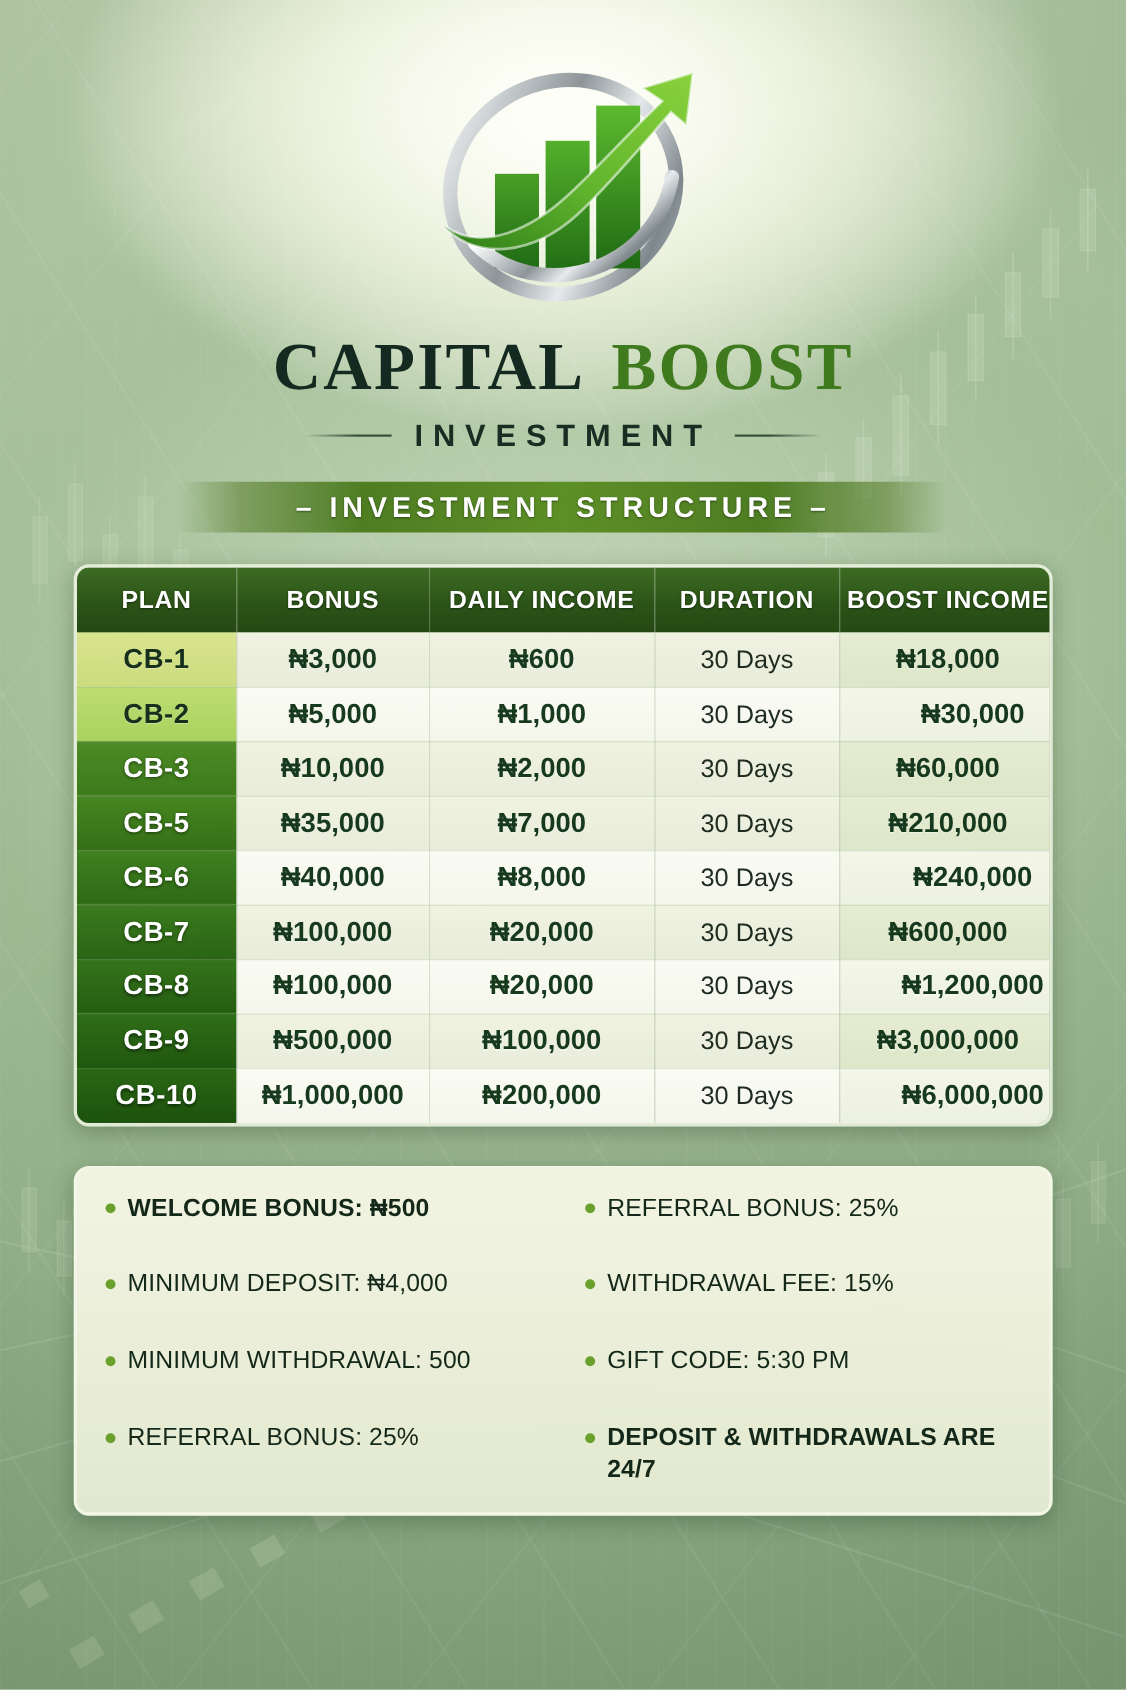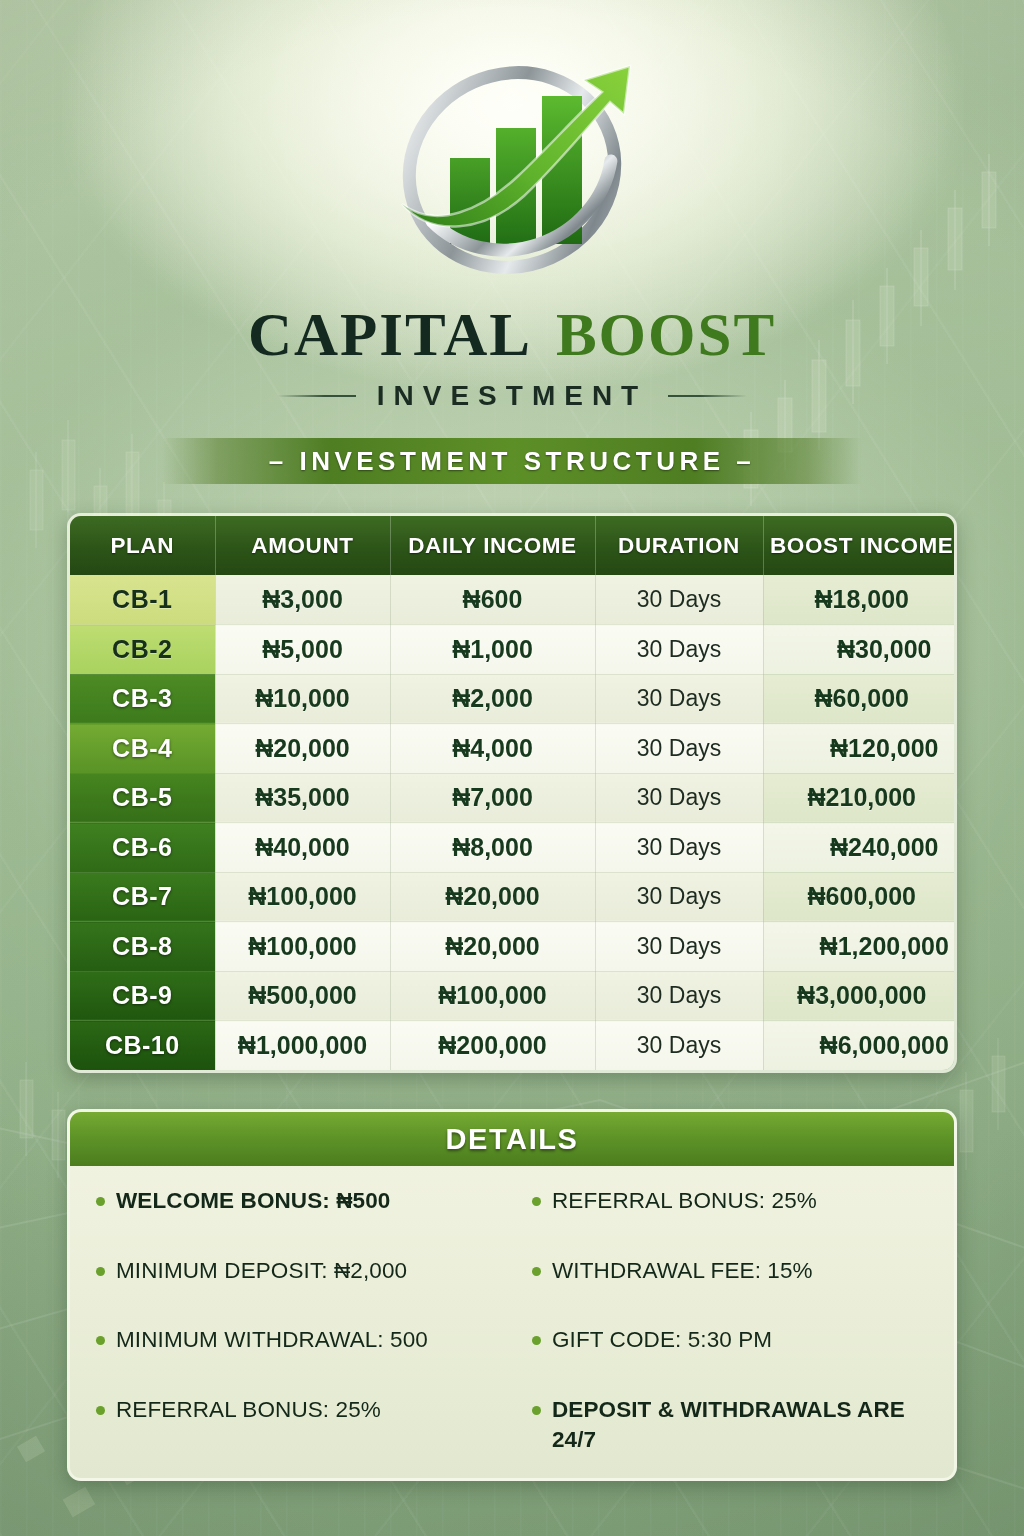--- a/index.html
+++ b/index.html
@@ -336,21 +336,21 @@
       <colgroup>
         <col style="width:145px">
           <col style="width:175px">
           <col style="width:205px">
           <col style="width:168px">
           <col style="width:197px">
       </colgroup>
       <thead>
         <tr>
           <th>PLAN</th>
-          <th>AMOUNT</th>
+          <th>BONUS</th>
           <th>DAILY INCOME</th>
           <th>DURATION</th>
           <th>BOOST INCOME</th>
         </tr>
       </thead>
       <tbody>
 
         <tr class="r-odd">
           <td class="plan light" style="background:linear-gradient(180deg,#d9e48f 0%,#ccdc7d 100%)">CB-1</td>
           <td class="money">₦3,000</td>
@@ -368,27 +368,20 @@
         </tr>
 
         <tr class="r-odd">
           <td class="plan dark" style="background:linear-gradient(180deg,#4e8b25 0%,#3c7a1c 100%)">CB-3</td>
           <td class="money">₦10,000</td>
           <td class="money">₦2,000</td>
           <td class="duration">30 Days</td>
           <td class="total">₦60,000</td>
         </tr>
 
-        <tr class="r-even">
-          <td class="plan dark" style="background:linear-gradient(180deg,#73ab33 0%,#599226 100%)">CB-4</td>
-          <td class="money">₦20,000</td>
-          <td class="money">₦4,000</td>
-          <td class="duration">30 Days</td>
-          <td class="total">₦120,000</td>
-        </tr>
 
         <tr class="r-odd">
           <td class="plan dark" style="background:linear-gradient(180deg,#46851f 0%,#356f18 100%)">CB-5</td>
           <td class="money">₦35,000</td>
           <td class="money">₦7,000</td>
           <td class="duration">30 Days</td>
           <td class="total">₦210,000</td>
         </tr>
 
         <tr class="r-even">
@@ -429,37 +422,34 @@
           <td class="money">₦200,000</td>
           <td class="duration">30 Days</td>
           <td class="total">₦6,000,000</td>
         </tr>
 
       </tbody>
     </table>
   </div>
 
   <div class="details-card">
-    <div class="details-head">
-      <span>DETAILS</span>
-    </div>
     <div class="details-body">
 
       <div class="d-item">
         <div class="d-bullet"></div>
         <div class="d-text" style="font-weight:700">WELCOME BONUS: ₦500</div>
       </div>
       <div class="d-item">
         <div class="d-bullet"></div>
         <div class="d-text">REFERRAL BONUS: 25%</div>
       </div>
 
       <div class="d-item">
         <div class="d-bullet"></div>
-        <div class="d-text">MINIMUM DEPOSIT: ₦2,000</div>
+        <div class="d-text">MINIMUM DEPOSIT: ₦4,000</div>
       </div>
       <div class="d-item">
         <div class="d-bullet"></div>
         <div class="d-text">WITHDRAWAL FEE: 15%</div>
       </div>
 
       <div class="d-item">
         <div class="d-bullet"></div>
         <div class="d-text">MINIMUM WITHDRAWAL: 500</div>
       </div>

